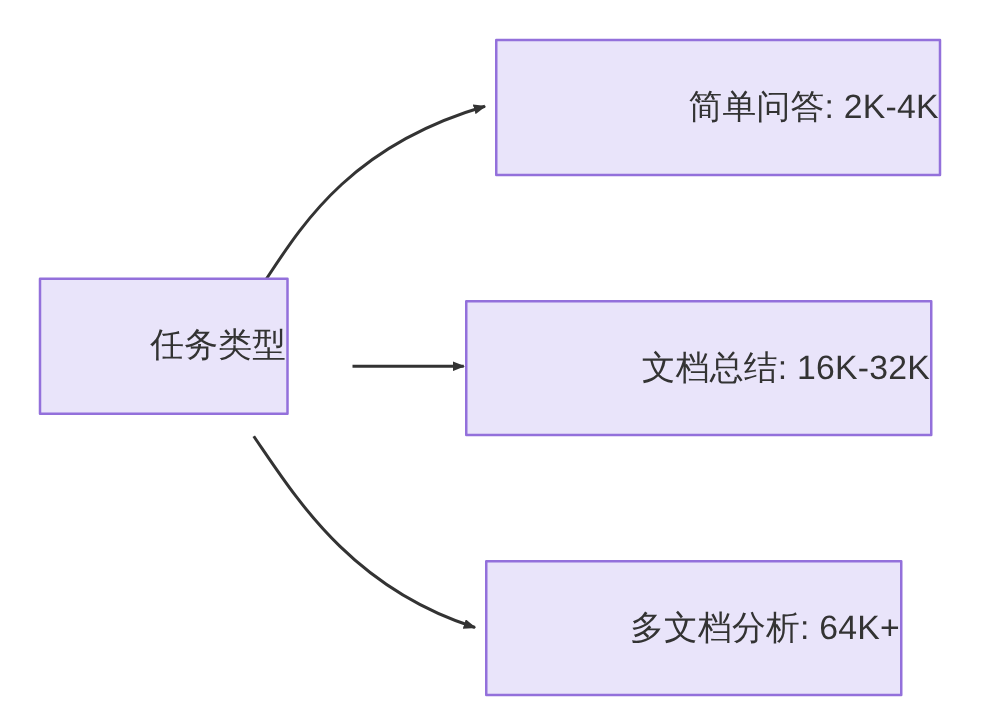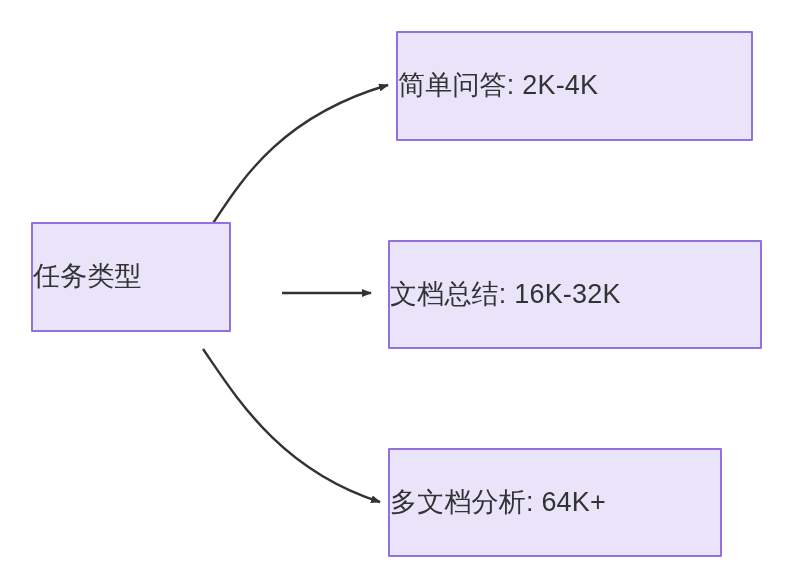--- a/index.html
+++ b/index.html
@@ -24,37 +24,37 @@
     top: 0;
     width: 787px;
     height: 572px;
     pointer-events: none;
   }
   .node {
     position: absolute;
     box-sizing: border-box;
     display: flex;
     align-items: center;
-    justify-content: flex-start;
+    justify-content: flex-end;
     background: #e9e4fa;
     border: 2px solid #9370db;
     border-radius: 1px;
   }
   .node-label {
     color: #333333;
     font-size: 27px;
     line-height: 1.15;
     letter-spacing: 0.2px;
     white-space: nowrap;
     text-align: center;
   }
   
   #node-source   { left: 31px;  top: 222px; width: 200px; height: 110px; }
   #node-simple   { left: 396px; top: 31px;  width: 357px; height: 110px; }
-  #node-doc      { left: 388px; top: 240px; width: 374px; height: 109px; }
+  #node-doc      { left: 372px; top: 240px; width: 374px; height: 109px; }
   #node-multidoc { left: 388px; top: 448px; width: 334px; height: 109px; }
 </style>
 </head>
 <body>
 
 <div id="diagram-canvas">
 
   <svg id="edge-layer" viewBox="0 0 787 572">
     <defs>
       <marker id="arrowhead" markerWidth="10" markerHeight="8" refX="9" refY="4" orient="auto" markerUnits="userSpaceOnUse">

